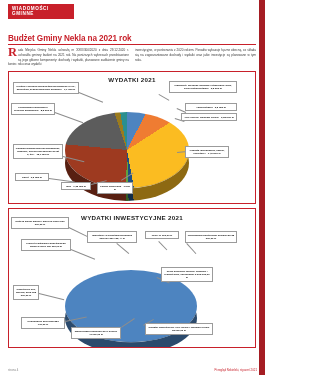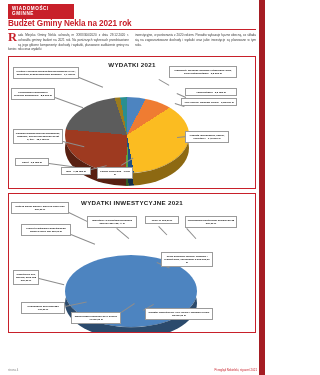--- a/index.html
+++ b/index.html
@@ -37,21 +37,21 @@
     font-size: 4.6px;
     letter-spacing: 0.6px;
     font-weight: bold;
     padding: 2.2px 4px 2.4px 4px;
     width: 66px;
   }
   .headline {
     color: #c8202a;
     font-size: 8.2px;
     font-weight: bold;
-    margin-top: 0;
+    margin-top: 15px;
     letter-spacing: -0.1px;
     padding-bottom: 1.5px;
     border-bottom: 0.6px solid #c8202a;
     width: 100%;
   }
   
   .article {
     display: flex;
     gap: 6px;
     margin-top: 2.6px;

